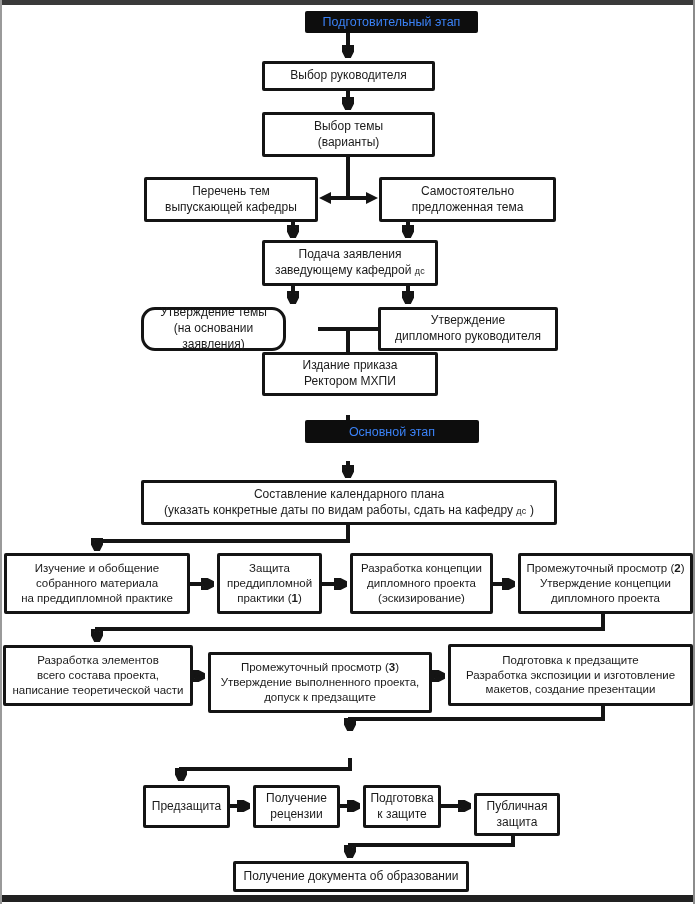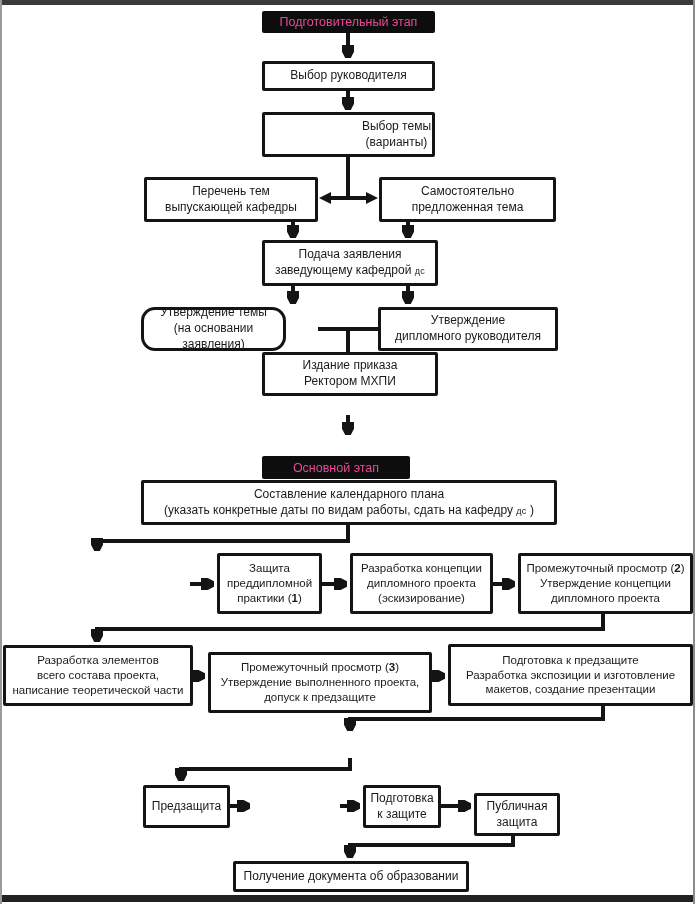--- a/index.html
+++ b/index.html
@@ -8,23 +8,23 @@
   .framebar{position:absolute;}
   #frame-top{left:0;top:0;width:695px;height:5px;background:#3a3a3a;}
   #frame-bottom{left:0;top:895px;width:695px;height:7px;background:#212121;}
   #frame-left{left:0;top:0;width:2px;height:904px;background:#9a9a9a;}
   #frame-right{left:693px;top:0;width:2px;height:904px;background:#8b8b8b;}
   .bx{position:absolute;box-sizing:border-box;background:#ffffff;border:3px solid #141414;
       border-radius:2px;display:flex;align-items:center;justify-content:center;
       text-align:center;font-size:12px;line-height:1.32;white-space:pre-line;padding:1px 1px;}
   .bx.thick{border-width:3.5px;}
   .bx.sm{font-size:11.5px;line-height:1.28;}
-  .stage{position:absolute;box-sizing:border-box;background:#0d0d0d;color:#ec4899;
+  .stage{position:absolute;box-sizing:border-box;background:#0d0d0d;color:#3b82f6;
       display:flex;align-items:center;justify-content:center;text-align:center;
-      font-size:12.5px;border-radius:2px;}
+      font-size:12.5px;border-radius:2px;margin-left:43px;}
   b.num{font-weight:700;}
   .tiny{font-size:9px;letter-spacing:.3px;}
   #wires{position:absolute;left:0;top:0;width:695px;height:904px;pointer-events:none;}
   #wires path,#wires line{stroke:#141414;stroke-width:4;fill:none;}
   #wires polygon{fill:#141414;stroke:none;}
 </style>
 </head>
 <body>
 
 <div id="page">
@@ -65,21 +65,21 @@
   </svg>
 
   <div class="stage" style="left:262px;top:11px;width:173px;height:22px;">
     <span>Подготовительный этап</span>
   </div>
 
   <div class="bx" style="left:262px;top:61px;width:173px;height:30px;">
     <span>Выбор руководителя</span>
   </div>
 
-  <div class="bx" style="left:262px;top:112px;width:173px;height:45px;justify-content:flex-end;">
+  <div class="bx" style="left:262px;top:112px;width:173px;height:45px;">
     <span>Выбор темы
 (варианты)</span>
   </div>
 
   <div class="bx" style="left:144px;top:177px;width:174px;height:45px;">
     <span>Перечень тем
 выпускающей кафедры</span>
   </div>
 
   <div class="bx" style="left:379px;top:177px;width:177px;height:45px;">
@@ -100,29 +100,34 @@
   <div class="bx" style="left:378px;top:307px;width:180px;height:44px;">
     <span>Утверждение
 дипломного руководителя</span>
   </div>
 
   <div class="bx" style="left:262px;top:352px;width:176px;height:44px;">
     <span>Издание приказа
 Ректором МХПИ</span>
   </div>
 
-  <div class="stage" style="left:262px;top:456px;width:148px;height:23px;">
+  <div class="stage" style="left:262px;top:420px;width:174px;height:23px;">
     <span>Основной этап</span>
   </div>
 
   <div class="bx" style="left:141px;top:480px;width:416px;height:45px;">
     <span><span>Составление календарного плана
 </span><span>(указать конкретные даты по видам работы, сдать на кафедру </span><span class="tiny">дс</span><span> )</span></span>
   </div>
 
+  <div class="bx thick sm" style="left:4px;top:553px;width:186px;height:61px;">
+    <span>Изучение и обобщение
+собранного материала
+на преддипломной практике</span>
+  </div>
 
   <div class="bx thick sm" style="left:217px;top:553px;width:105px;height:61px;">
     <span><span>Защита
 преддипломной
 практики (</span><b class="num">1</b><span>)</span></span>
   </div>
 
   <div class="bx thick sm" style="left:350px;top:553px;width:143px;height:61px;">
     <span>Разработка концепции
 дипломного проекта
@@ -151,20 +156,24 @@
     <span>Подготовка к предзащите
 Разработка экспозиции и изготовление
 макетов, создание презентации</span>
   </div>
 
 
   <div class="bx thick" style="left:143px;top:785px;width:87px;height:43px;">
     <span>Предзащита</span>
   </div>
 
+  <div class="bx thick" style="left:253px;top:785px;width:87px;height:43px;">
+    <span>Получение
+рецензии</span>
+  </div>
 
   <div class="bx thick" style="left:363px;top:785px;width:78px;height:43px;">
     <span>Подготовка
 к защите</span>
   </div>
 
   <div class="bx thick" style="left:474px;top:785px;width:86px;height:43px;margin-top:8px;">
     <span>Публичная
 защита</span>
   </div>

